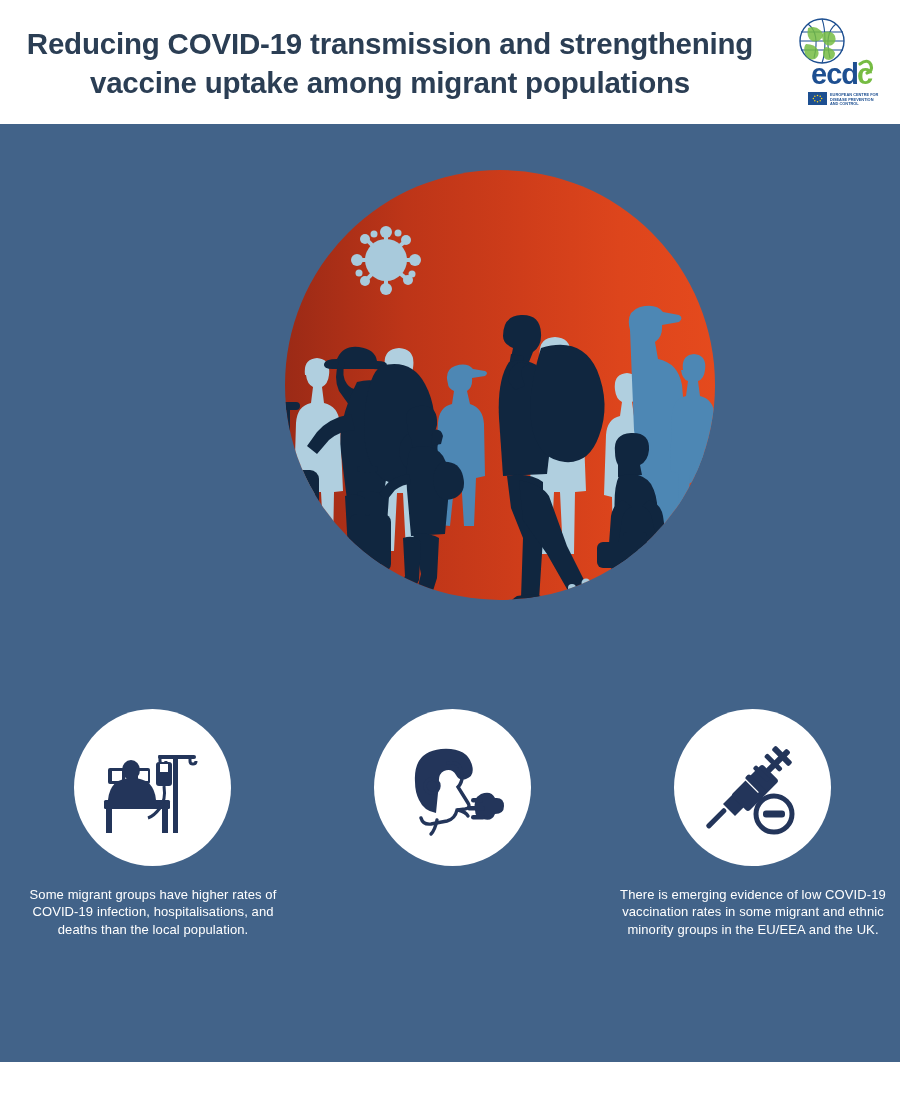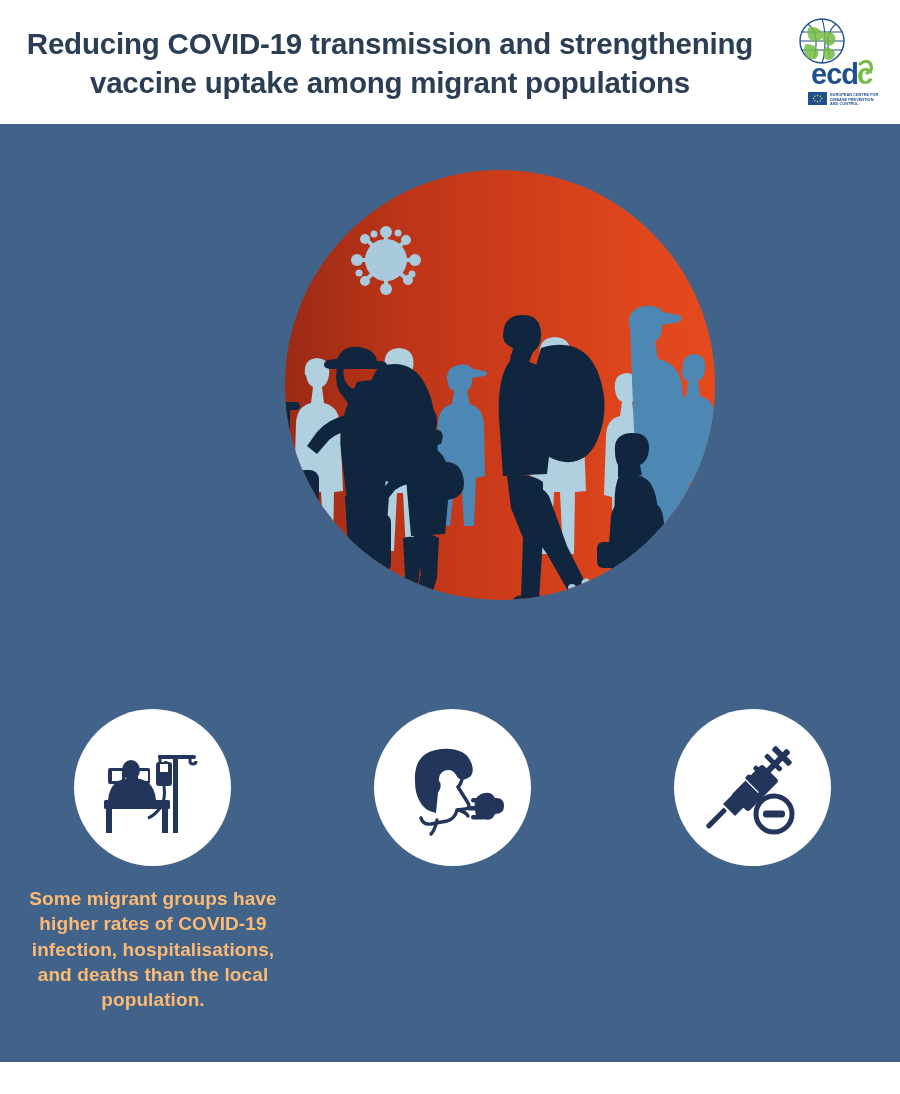--- a/index.html
+++ b/index.html
@@ -76,23 +76,23 @@
   }
   .ic1 { left: 74px; top: 0; }
   .ic2 { left: 374px; top: 0; }
   .ic3 { left: 674px; top: 0; }
 
   
   .caption {
     position: absolute;
     top: 762px;
     width: 280px;
-    color: #fdba74;
-    font-size: 19px;
-    font-weight: bold;
+    color: #ffffff;
+    font-size: 13px;
+    font-weight: normal;
     line-height: 1.33;
     text-align: center;
     letter-spacing: 0.1px;
   }
   .cap1 { left: 13px; }
   .cap2 { left: 313px; }
   .cap3 { left: 613px; }
 
   .footer-strip {
     position: absolute;
@@ -387,16 +387,17 @@
 
             <circle cx="73" cy="76" r="18" fill="#ffffff"></circle>
             <circle cx="73" cy="76" r="18" fill="none" stroke="#23355a" stroke-width="5"></circle>
             <rect x="62" y="72.5" width="22" height="7" rx="3"></rect>
           </g>
         </svg>
       </div>
     </div>
 
     <div class="caption cap1">Some migrant groups have higher rates of  COVID-19 infection, hospitalisations, and deaths than the local population.</div>
+    <div class="caption cap3">There is emerging evidence of low COVID-19 vaccination rates in some migrant and ethnic minority groups in the EU/EEA and the UK.</div>
   </div>
 
   <div class="footer-strip"></div>
 </div>
 
 </body></html>

